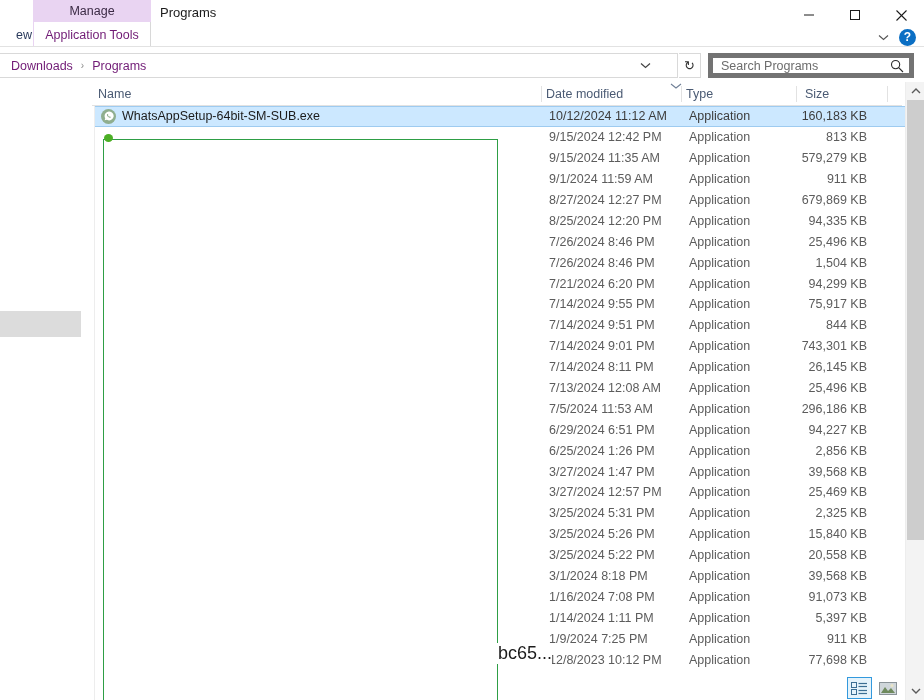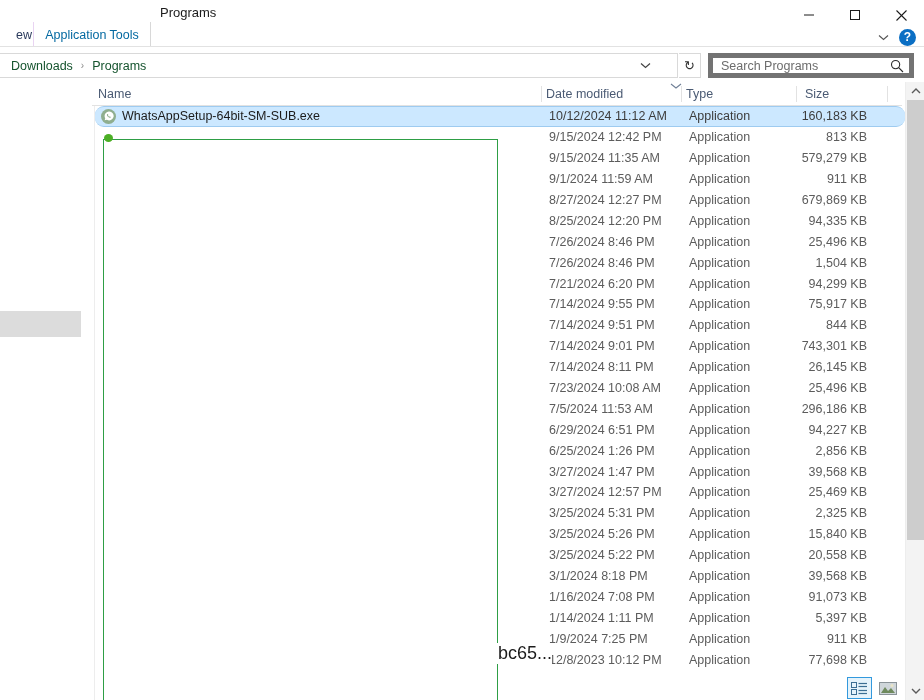--- a/index.html
+++ b/index.html
@@ -21,21 +21,21 @@
   .tab-manage {
     position: absolute; left: 33px; top: 0; width: 118px; height: 22px;
     background: #e9d4f2;
     color: #3b2a45;
     font-size: 12.5px;
     display: flex; align-items: center; justify-content: center;
   }
   .tab-apptools {
     position: absolute; left: 33px; top: 22px; width: 118px; height: 25px;
     background: #ffffff;
-    color: #0369a1;
+    color: #701a75;
     font-size: 12.5px;
     display: flex; align-items: center; justify-content: center;
     border-right: 1px solid #d8d8d8;
     border-left: 1px solid #e9d4f2;
   }
   .tab-view-cut {
     position: absolute; left: 0px; top: 22px; width: 26px; height: 25px;
     color: #2a3a5c; font-size: 12.5px;
     display: flex; align-items: center; justify-content: flex-start;
     padding-left: 16px;
@@ -84,21 +84,21 @@
   .addr-row {
     position: absolute; left: 0; top: 53px; width: 924px; height: 25px;
   }
   .addr-box {
     position: absolute; left: 0px; top: 0; width: 678px; height: 25px;
     border: 1px solid #d9d9d9; border-left: none;
     background: #ffffff;
     display: flex; align-items: center;
   }
   .crumb {
-    font-size: 12.5px; color: #14532d;
+    font-size: 12.5px; color: #701a75;
     padding: 0 2px;
     display: flex; align-items: center; height: 100%;
   }
   .crumb.first { margin-left: 9px; }
   .crumb-sep { color: #8a8a8a; font-size: 10px; padding: 0 6px; display: flex; align-items: center; }
   .addr-chevron {
     position: absolute; right: 22px; top: 0; width: 20px; height: 23px;
     display: flex; align-items: center; justify-content: center; color: #444;
   }
   .addr-refresh {
@@ -139,21 +139,21 @@
 
   
   .list-area {
     position: absolute; left: 95px; top: 106px; width: 810px; height: 594px;
     overflow: hidden;
     background: #ffffff;
   }
   .row {
     position: relative; height: 20.9px; width: 810px;
     display: flex; align-items: center;
-    font-size: 12.5px; color: #5c5c5c; border-radius: 9px;
+    font-size: 12.5px; color: #5c5c5c;
   }
   .row.selected {
     background: #cce8ff;
     border-top: 1px solid #9ecbf0;
     border-bottom: 1px solid #9ecbf0;
     color: #3d3d3d;
   }
   .cell-name {
     position: absolute; left: 6px; width: 440px; height: 100%;
     display: flex; align-items: center; gap: 6px;
@@ -231,20 +231,21 @@
   }
 </style>
 </head>
 <body>
 
 <div id="root">
 
   <div class="ribbon-strip">
     <div class="tab-view-cut">ew</div>
     <div class="tab-view-cut-underline"></div>
+    <div class="tab-manage">Manage</div>
     <div class="tab-apptools">Application Tools</div>
     <div class="window-title">Programs</div>
     <div class="ribbon-baseline"></div>
   </div>
 
   <div class="caption-btns">
     <div class="cap-btn">
       <svg width="12" height="12" viewBox="0 0 12 12">
         <line x1="1" y1="6" x2="11" y2="6" stroke="#1b1b1b" stroke-width="1"></line>
       </svg>
@@ -423,21 +424,21 @@
           <span></span>
         </div>
         <div class="cell-date">7/14/2024 8:11 PM</div>
         <div class="cell-type">Application</div>
         <div class="cell-size">26,145 KB</div>
       </div>
       <div class="row">
         <div class="cell-name">
           <span></span>
         </div>
-        <div class="cell-date">7/23/2024 10:08 AM</div>
+        <div class="cell-date">7/13/2024 12:08 AM</div>
         <div class="cell-type">Application</div>
         <div class="cell-size">25,496 KB</div>
       </div>
       <div class="row">
         <div class="cell-name">
           <span></span>
         </div>
         <div class="cell-date">7/5/2024 11:53 AM</div>
         <div class="cell-type">Application</div>
         <div class="cell-size">296,186 KB</div>

